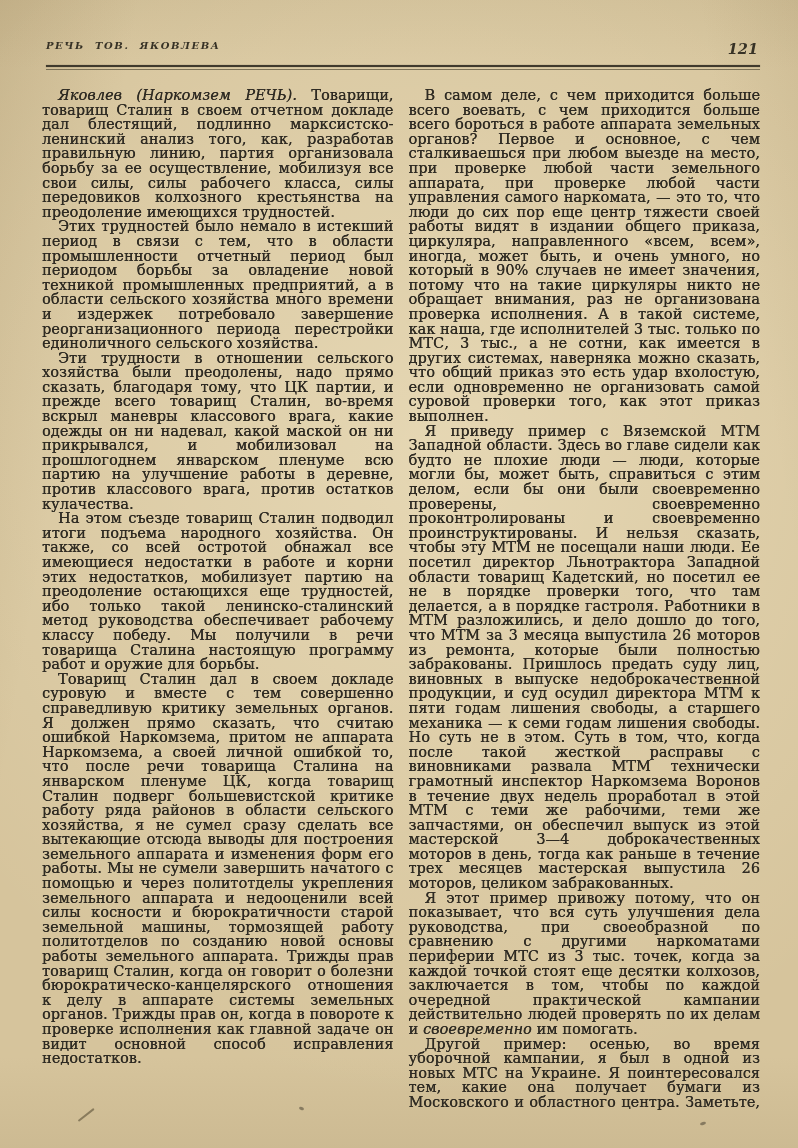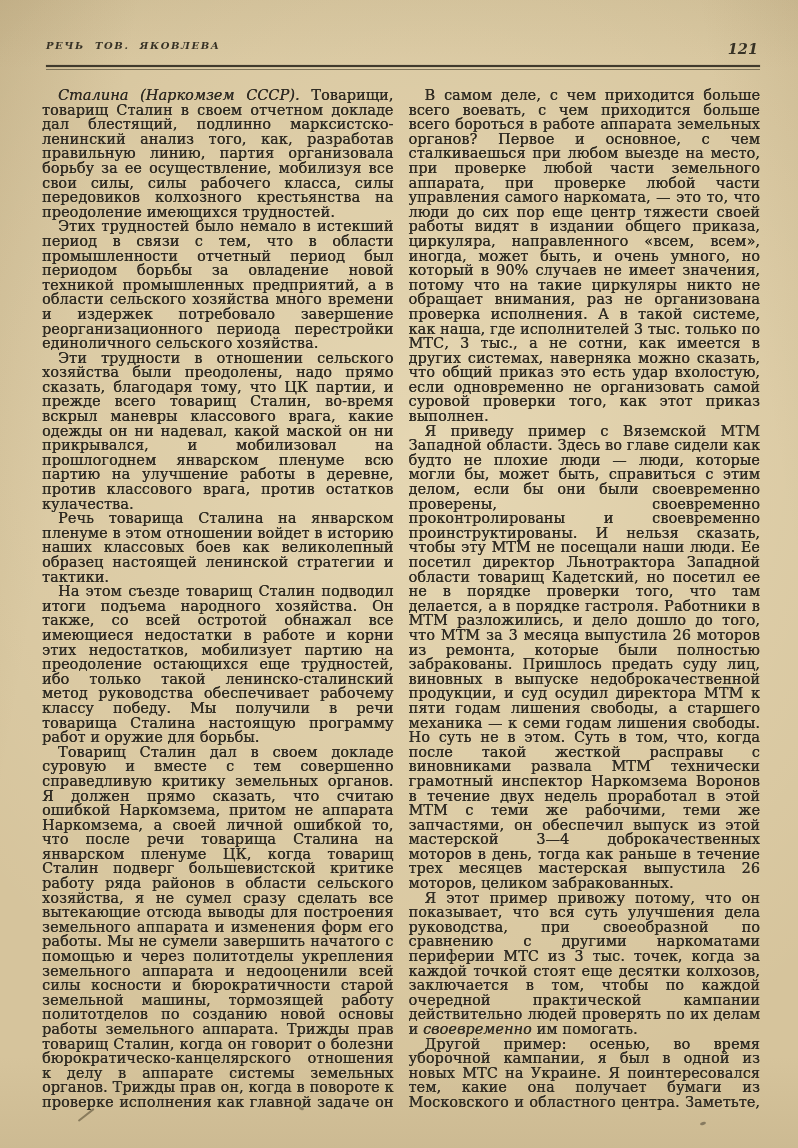--- a/index.html
+++ b/index.html
@@ -79,24 +79,23 @@
   <header class="header">
     <div class="running-title">РЕЧЬ ТОВ. ЯКОВЛЕВА</div>
     <div class="page-number">121</div>
   </header>
   <div class="header-rule">
     <div class="thick"></div>
     <div class="thin"></div>
   </div>
   <main class="columns">
     <section class="col">
-        <p><em>Сталина (Наркомзем СССР).</em><span> Товарищи, товарищ Сталин в своем отчетном докладе дал блестящий, подлинно марксистско-ленинский анализ того, как, разработав правильную линию, партия организовала борьбу за ее осуществление, мобилизуя все свои силы, силы рабочего класса, силы передовиков колхозного крестьянства на преодоление имеющихся трудностей.</span></p>
+        <p><em>Яковлев (Наркомзем РЕЧЬ).</em><span> Товарищи, товарищ Сталин в своем отчетном докладе дал блестящий, подлинно марксистско-ленинский анализ того, как, разработав правильную линию, партия организовала борьбу за ее осуществление, мобилизуя все свои силы, силы рабочего класса, силы передовиков колхозного крестьянства на преодоление имеющихся трудностей.</span></p>
         <p><span>Этих трудностей было немало в истекший период в связи с тем, что в области промышленности отчетный период был периодом борьбы за овладение новой техникой промышленных предприятий, а в области сельского хозяйства много времени и издержек потребовало завершение реорганизационного периода перестройки единоличного сельского хозяйства.</span></p>
         <p><span>Эти трудности в отношении сельского хозяйства были преодолены, надо прямо сказать, благодаря тому, что ЦК партии, и прежде всего товарищ Сталин, во-время вскрыл маневры классового врага, какие одежды он ни надевал, какой маской он ни прикрывался, и мобилизовал на прошлогоднем январском пленуме всю партию на улучшение работы в деревне, против классового врага, против остатков кулачества.</span></p>
-        <p><span>Речь товарища Сталина на январском пленуме в этом отношении войдет в историю наших классовых боев как великолепный образец настоящей ленинской стратегии и тактики.</span></p>
         <p><span>На этом съезде товарищ Сталин подводил итоги подъема народного хозяйства. Он также, со всей остротой обнажал все имеющиеся недостатки в работе и корни этих недостатков, мобилизует партию на преодоление остающихся еще трудностей, ибо только такой ленинско-сталинский метод руководства обеспечивает рабочему классу победу. Мы получили в речи товарища Сталина настоящую программу работ и оружие для борьбы.</span></p>
         <p><span>Товарищ Сталин дал в своем докладе суровую и вместе с тем совершенно справедливую критику земельных органов. Я должен прямо сказать, что считаю ошибкой Наркомзема, притом не аппарата Наркомзема, а своей личной ошибкой то, что после речи товарища Сталина на январском пленуме ЦК, когда товарищ Сталин подверг большевистской критике работу ряда районов в области сельского хозяйства, я не сумел сразу сделать все вытекающие отсюда выводы для построения земельного аппарата и изменения форм его работы. Мы не сумели завершить начатого с помощью и через политотделы укрепления земельного аппарата и недооценили всей силы косности и бюрократичности старой земельной машины, тормозящей работу политотделов по созданию новой основы работы земельного аппарата. Трижды прав товарищ Сталин, когда он говорит о болезни бюрократическо-канцелярского отношения к делу в аппарате системы земельных органов. Трижды прав он, когда в повороте к проверке исполнения как главной задаче он видит основной способ исправления недостатков.</span></p>
       </section>
     <section class="col">
         <p><span>В самом деле, с чем приходится больше всего воевать, с чем приходится больше всего бороться в работе аппарата земельных органов? Первое и основное, с чем сталкиваешься при любом выезде на место, при проверке любой части земельного аппарата, при проверке любой части управления самого наркомата, — это то, что люди до сих пор еще центр тяжести своей работы видят в издании общего приказа, циркуляра, направленного «всем, всем», иногда, может быть, и очень умного, но который в 90% случаев не имеет значения, потому что на такие циркуляры никто не обращает внимания, раз не организована проверка исполнения. А в такой системе, как наша, где исполнителей 3 тыс. только по МТС, 3 тыс., а не сотни, как имеется в других системах, наверняка можно сказать, что общий приказ это есть удар вхолостую, если одновременно не организовать самой суровой проверки того, как этот приказ выполнен.</span></p>
         <p><span>Я приведу пример с Вяземской МТМ Западной области. Здесь во главе сидели как будто не плохие люди — люди, которые могли бы, может быть, справиться с этим делом, если бы они были своевременно проверены, своевременно проконтролированы и своевременно проинструктированы. И нельзя сказать, чтобы эту МТМ не посещали наши люди. Ее посетил директор Льнотрактора Западной области товарищ Кадетский, но посетил ее не в порядке проверки того, что там делается, а в порядке гастроля. Работники в МТМ разложились, и дело дошло до того, что МТМ за 3 месяца выпустила 26 моторов из ремонта, которые были полностью забракованы. Пришлось предать суду лиц, виновных в выпуске недоброкачественной продукции, и суд осудил директора МТМ к пяти годам лишения свободы, а старшего механика — к семи годам лишения свободы. Но суть не в этом. Суть в том, что, когда после такой жесткой расправы с виновниками развала МТМ технически грамотный инспектор Наркомзема Воронов в течение двух недель проработал в этой МТМ с теми же рабочими, теми же запчастями, он обеспечил выпуск из этой мастерской 3—4 доброкачественных моторов в день, тогда как раньше в течение трех месяцев мастерская выпустила 26 моторов, целиком забракованных.</span></p>
         <p><span>Я этот пример привожу потому, что он показывает, что вся суть улучшения дела руководства, при своеобразной по сравнению с другими наркоматами периферии МТС из 3 тыс. точек, когда за каждой точкой стоят еще десятки колхозов, заключается в том, чтобы по каждой очередной практической кампании действительно людей проверять по их делам и </span><em>своевременно</em><span> им помогать.</span></p>
         <p><span>Другой пример: осенью, во время уборочной кампании, я был в одной из новых МТС на Украине. Я поинтересовался тем, какие она получает бумаги из Московского и областного центра. Заметьте, это новая МТС! Я прочитал всю папку бумаг. Оказывается, это циркуляры о том, как ремонтировать молотилки, как ремонтировать тракторы,</span></p>
       </section>
   </main>

